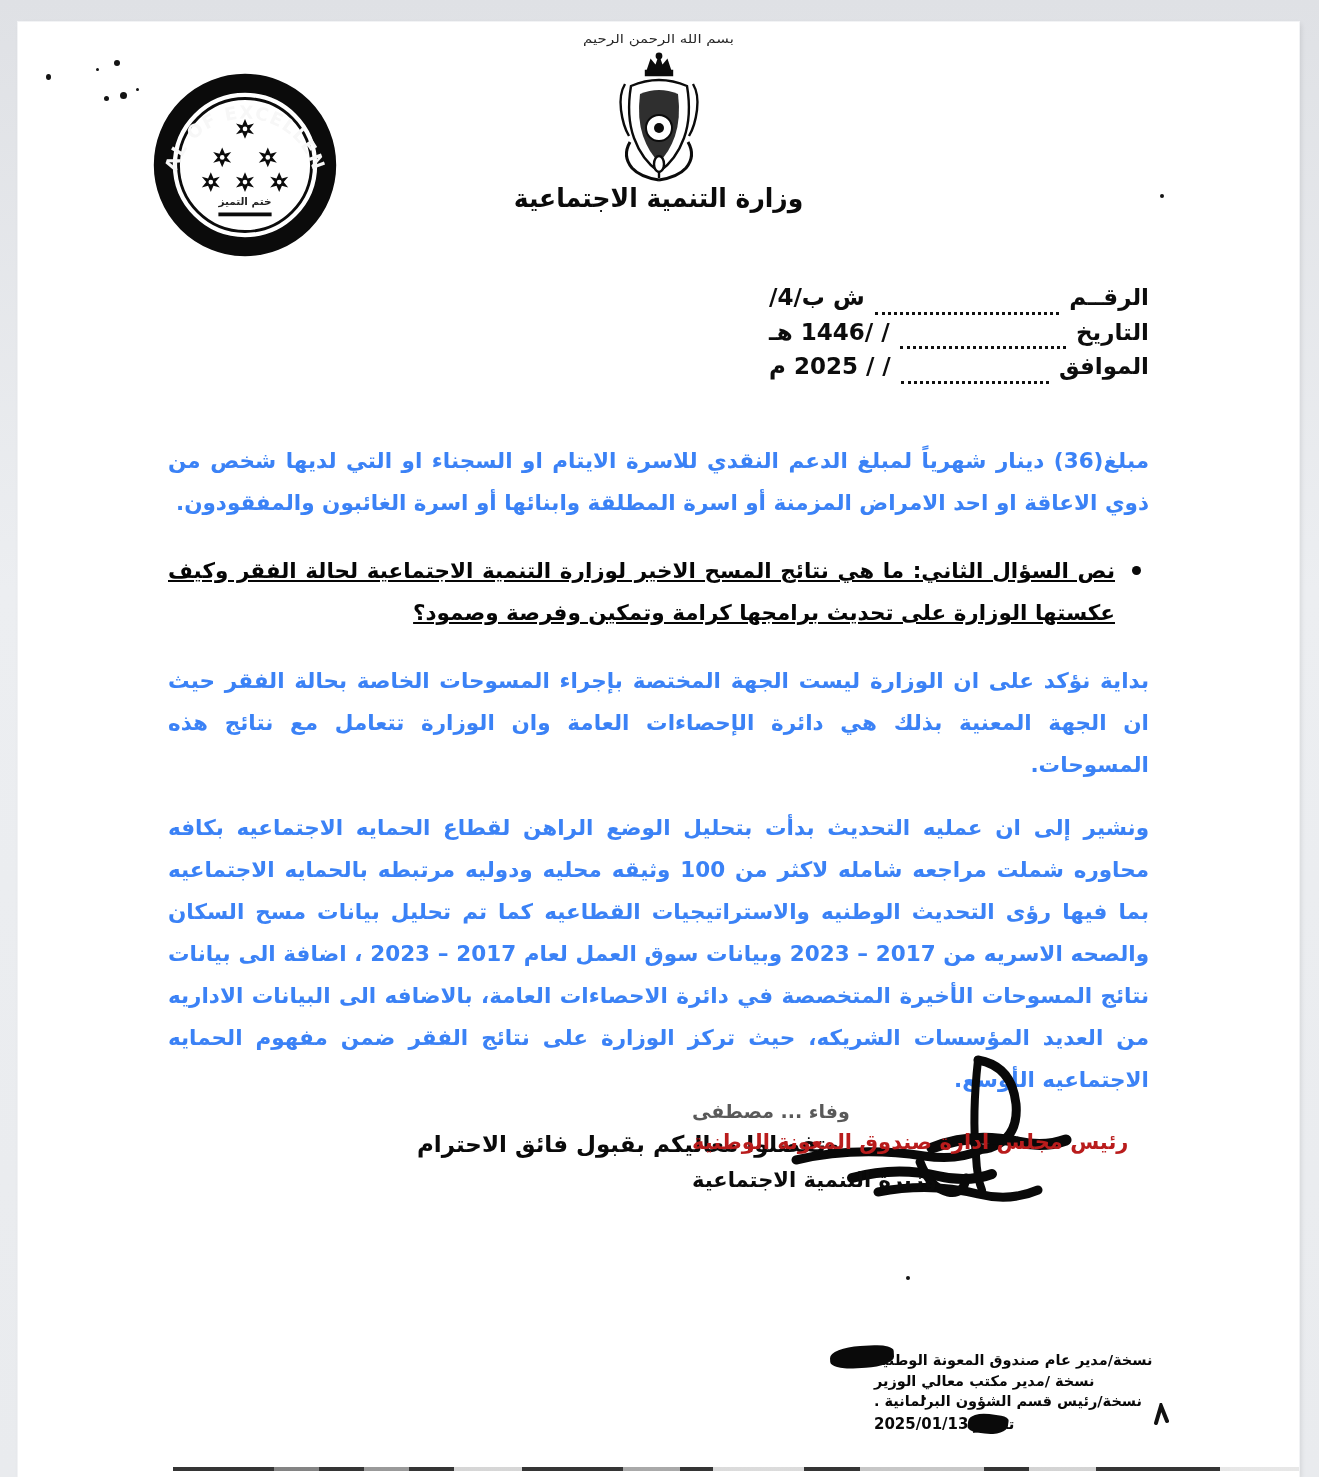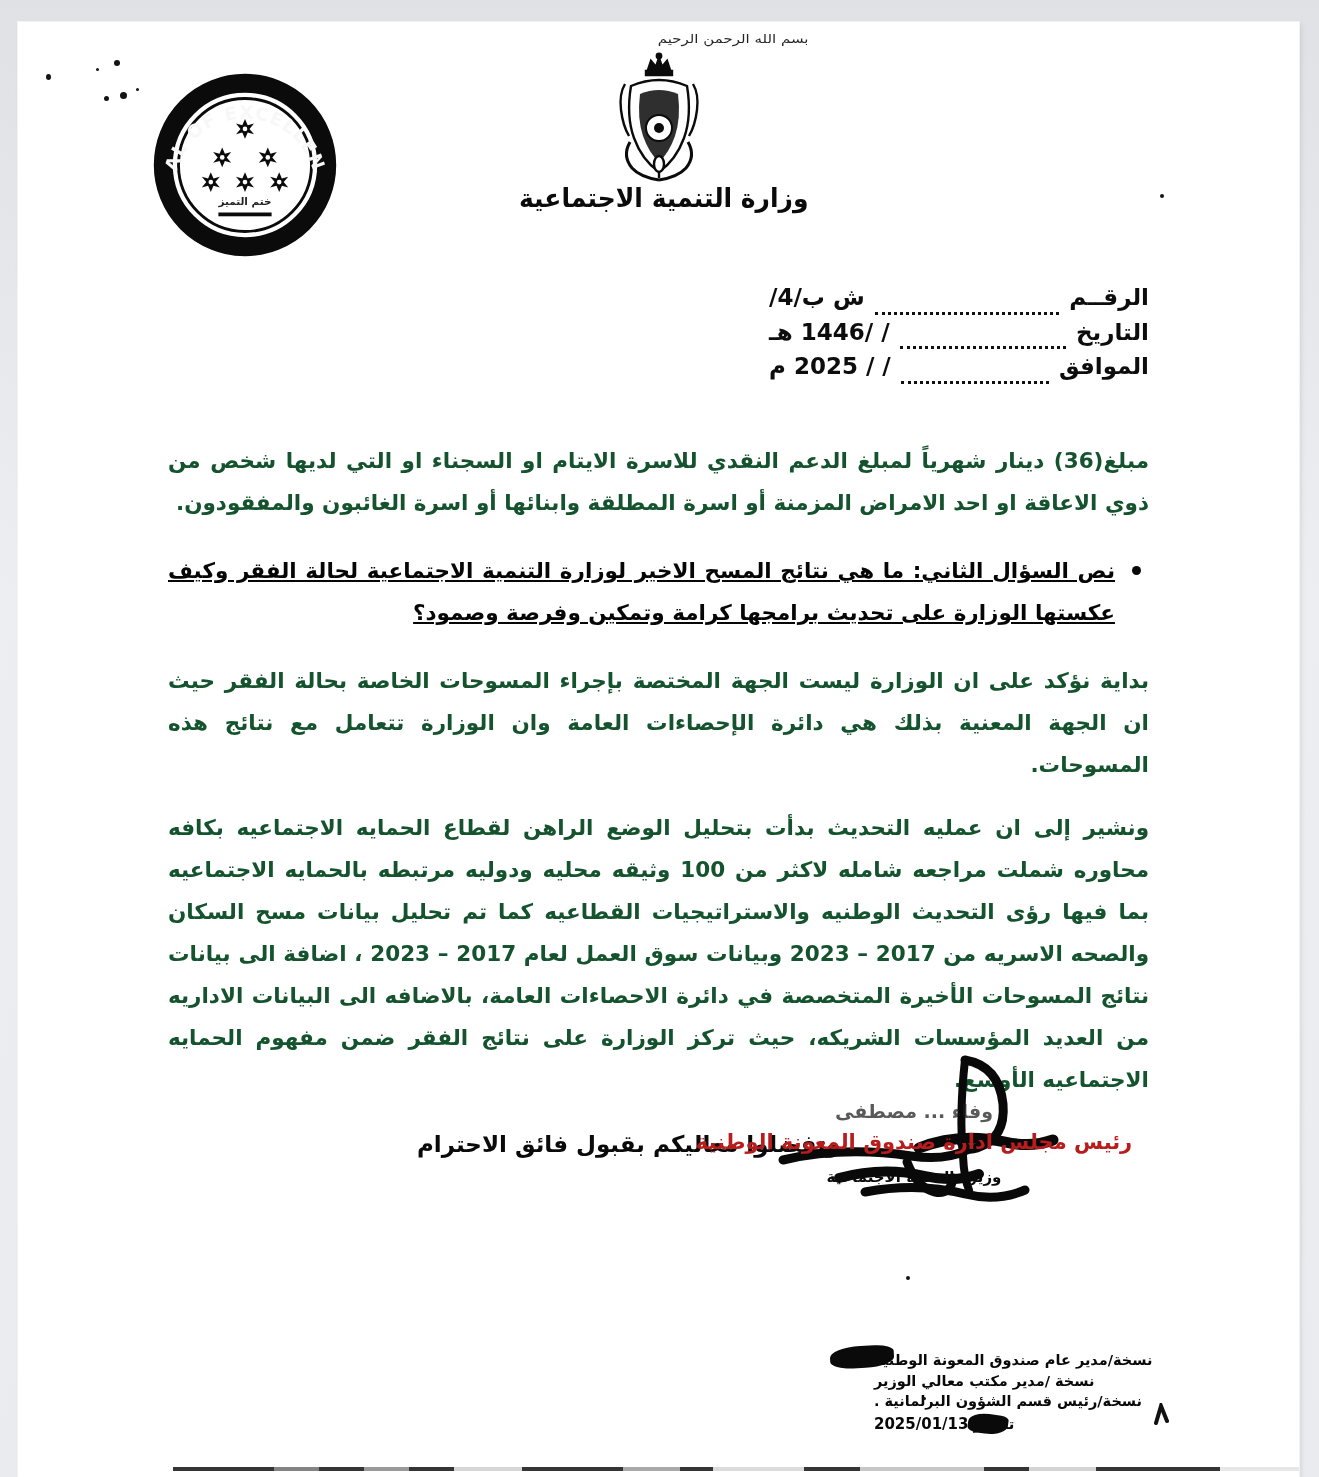--- a/index.html
+++ b/index.html
@@ -42,20 +42,21 @@
   .header {
     position: relative;
     height: 248px;
   }
   .crest-block {
     position: absolute;
     left: 50%;
     transform: translateX(-50%);
     top: 8px;
     width: 300px;
+    text-align: center;
   }
   .basmala {
     font-size: 15px;
     color: #121212;
     letter-spacing: -1px;
     font-family: "DejaVu Sans", sans-serif;
     opacity: .92;
     filter: blur(.25px);
     transform: scaleY(.8);
   }
@@ -113,21 +114,21 @@
     position: absolute;
     right: 150px;
     left: 150px;
     top: 418px;
   }
   p.para {
     margin: 0 0 22px 0;
     font-size: 21.5px;
     line-height: 1.95;
     font-weight: 700;
-    color: #14532d;
+    color: #3b82f6;
     text-align: justify;
     letter-spacing: -0.2px;
     filter: blur(.18px);
   }
   p.para.tight { margin-bottom: 26px; }
   .q-list {
     margin: 0 0 26px 0;
     padding: 0 34px 0 0;
     list-style: none;
   }
@@ -157,43 +158,43 @@
     font-size: 23px;
     font-weight: 700;
     color: #0a0a0a;
     text-align: center;
     filter: blur(.18px);
   }
 
   
   .sign-block {
     position: absolute;
-    right: 150px;
+    right: 137px;
     top: 1078px;
     width: 470px;
-    text-align: center;
+    text-align: left;
   }
   .sign-name {
     font-size: 19px;
     font-weight: 700;
     color: #1a1a1a;
     opacity: .72;
     filter: blur(.5px);
     letter-spacing: -0.5px;
   }
   .sign-title {
     font-size: 21px;
     font-weight: 700;
     color: #b91c1c;
     letter-spacing: -0.3px;
     margin-top: 8px;
     filter: blur(.2px);
   }
   .sign-title2 {
-    font-size: 15px;
+    font-size: 21px;
     font-weight: 700;
     color: #0b0b0b;
     margin-top: 14px;
     letter-spacing: -0.3px;
     filter: blur(.2px);
   }
   .signature-svg {
     position: absolute;
     right: 20px;
     top: -58px;

